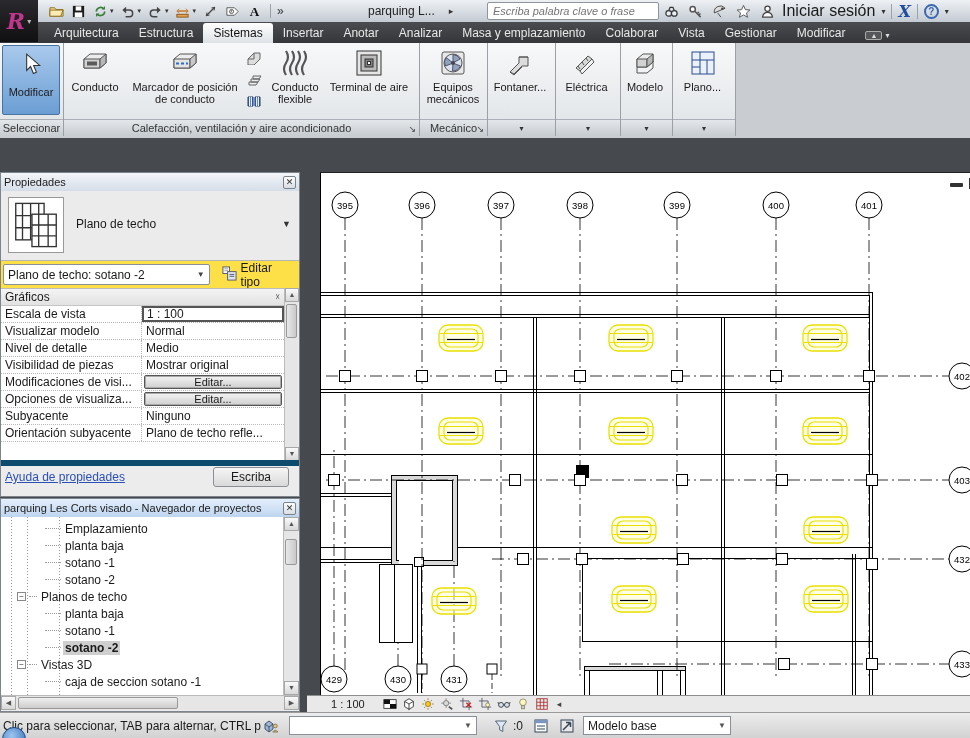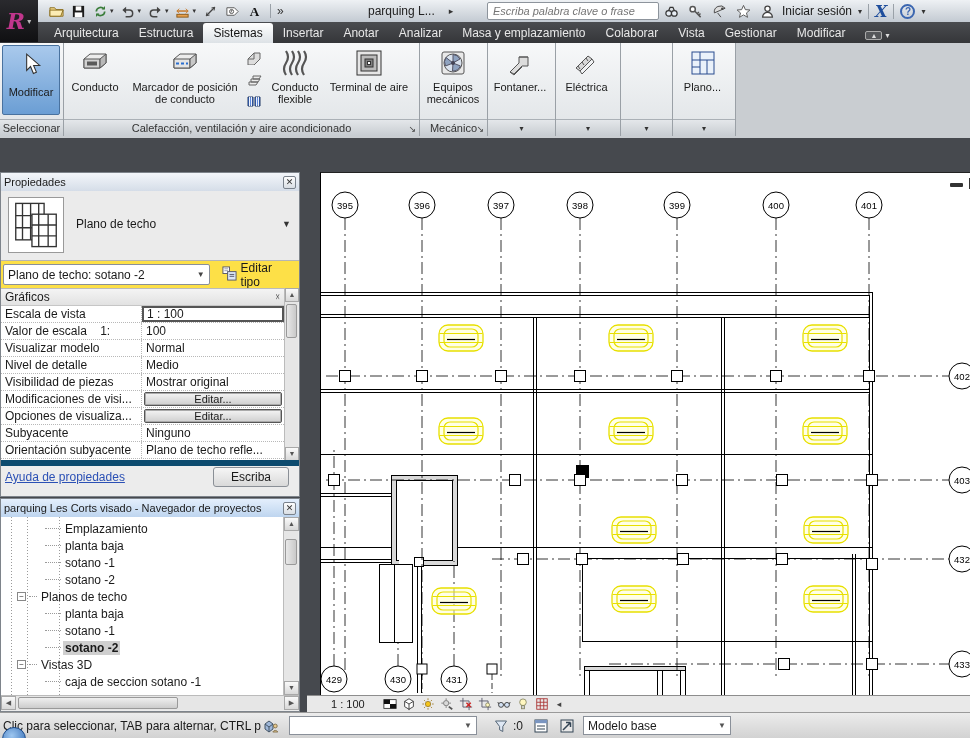--- a/index.html
+++ b/index.html
@@ -20,21 +20,21 @@
   .qat .sep { width:1px; height:14px; background:#9aa1a8; margin:0 4px; }
   #win-title { position:absolute; left:368px; top:0; height:22px; display:flex; align-items:center; font-size:12px; color:#222; }
   #win-title .expand { margin-left:14px; font-size:9px; color:#333; }
   #search-box { position:absolute; left:487px; top:2px; width:172px; height:18px; background:#fff;
     border:1px solid #8d949c; border-radius:2px; padding:0 5px; display:flex; align-items:center; }
   #search-box input { border:none; outline:none; width:100%; font-family:"Liberation Sans",sans-serif;
     font-style:italic; font-size:11px; color:#555; background:transparent; }
   #tb-right { position:absolute; left:662px; top:0; height:22px; display:flex; align-items:center; gap:6px; }
   #tb-right .ti { width:18px; height:18px; display:flex; align-items:center; justify-content:center; }
   #tb-right .ti svg { width:15px; height:15px; }
-  #signin { font-size:12px; color:#1a1a1a; }
+  #signin { font-size:16px; color:#1a1a1a; }
   #signin-dd { font-size:8px; color:#333; }
   .vsep { width:1px; height:15px; background:#9aa1a8; }
   #exchange-x { font-family:"DejaVu Serif",serif; font-weight:bold; font-style:italic; font-size:16px; color:#1f4e9c; }
   #help-btn { width:15px; height:15px; border-radius:50%; border:2px solid #3b66b0; color:#3b66b0;
     font-weight:bold; font-size:10px; display:flex; align-items:center; justify-content:center; }
   #help-dd { font-size:8px; color:#333; }
 
   
   #tabrow { position:absolute; left:0; top:22px; width:970px; height:21px; background:linear-gradient(#4a4c50,#353639);
     display:flex; align-items:flex-end; padding-left:44px; }
@@ -423,20 +423,33 @@
             </svg>
           </span>
   <span class="rlb">Eléctrica</span>
         </div>
       </div>
     <div class="plabel">
         <span style="font-size:8px">▾</span>
       </div>
     </div>
     <div class="panel" style="width:52px">
+    <div class="btnrow">
+        <div class="rbtn" style="width:48px">
+  <span class="ric">
+            <svg viewBox="0 0 32 32">
+              <path d="M8 12l6-5h10v8l-6 5H8z" fill="#ececec" stroke="#555"></path>
+              <path d="M8 12h10v8H8z" fill="#d2d2d2" stroke="#555"></path>
+              <path d="M18 12l6-5v8l-6 5z" fill="#b8b8b8" stroke="#555"></path>
+              <path d="M8 20v6h10l6-5v-7" fill="none" stroke="#555"></path>
+            </svg>
+          </span>
+  <span class="rlb">Modelo</span>
+        </div>
+      </div>
     <div class="plabel">
         <span style="font-size:8px">▾</span>
       </div>
     </div>
     <div class="panel" style="width:63px">
     <div class="btnrow">
         <div class="rbtn" style="width:59px">
   <span class="ric">
             <svg viewBox="0 0 32 32">
               <rect x="5" y="5" width="22" height="22" fill="#eaf1fa" stroke="#2a4d8f"></rect>
@@ -484,24 +497,20 @@
   </div>
   <div id="prop-grid">
     <div class="sect-head">
       <span>Gráficos</span>
       <span class="chev">☓</span>
     </div>
     <div id="prop-rows">
         <div class="prow">
     <span class="lbl">Escala de vista</span>
           <span class="vin">1 : 100</span>
-        </div>
-        <div class="prow">
-    <span class="lbl">Valor de escala    1:</span>
-          <span class="val">100</span>
         </div>
         <div class="prow">
     <span class="lbl">Visualizar modelo</span>
           <span class="val">Normal</span>
         </div>
         <div class="prow">
     <span class="lbl">Nivel de detalle</span>
           <span class="val">Medio</span>
         </div>
         <div class="prow">

